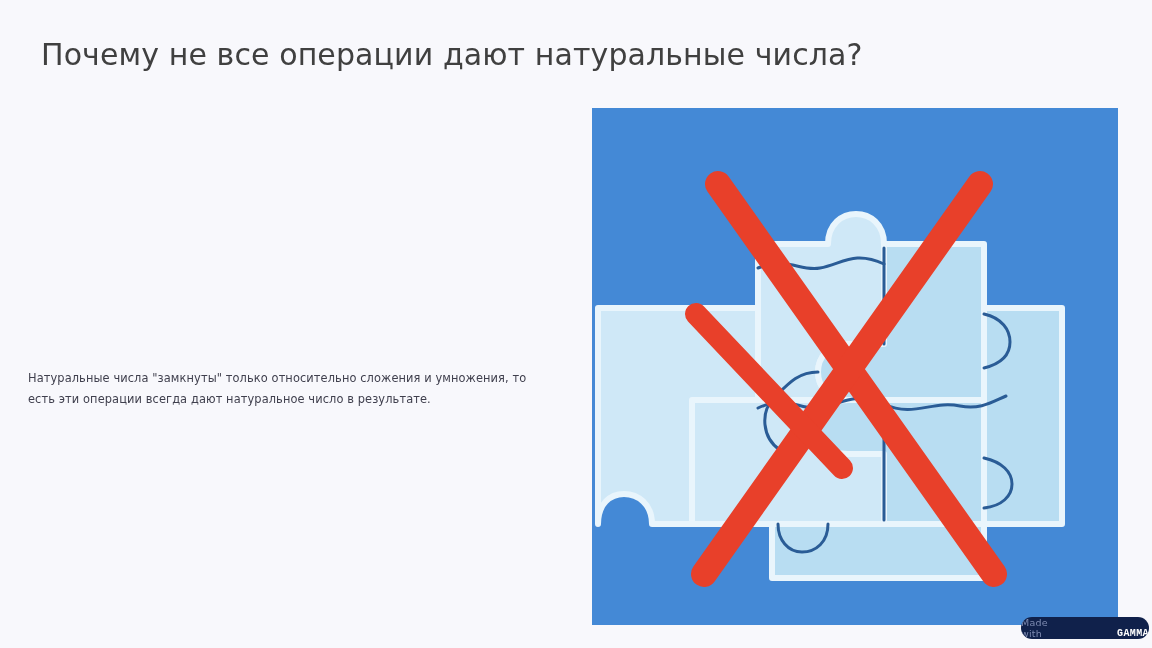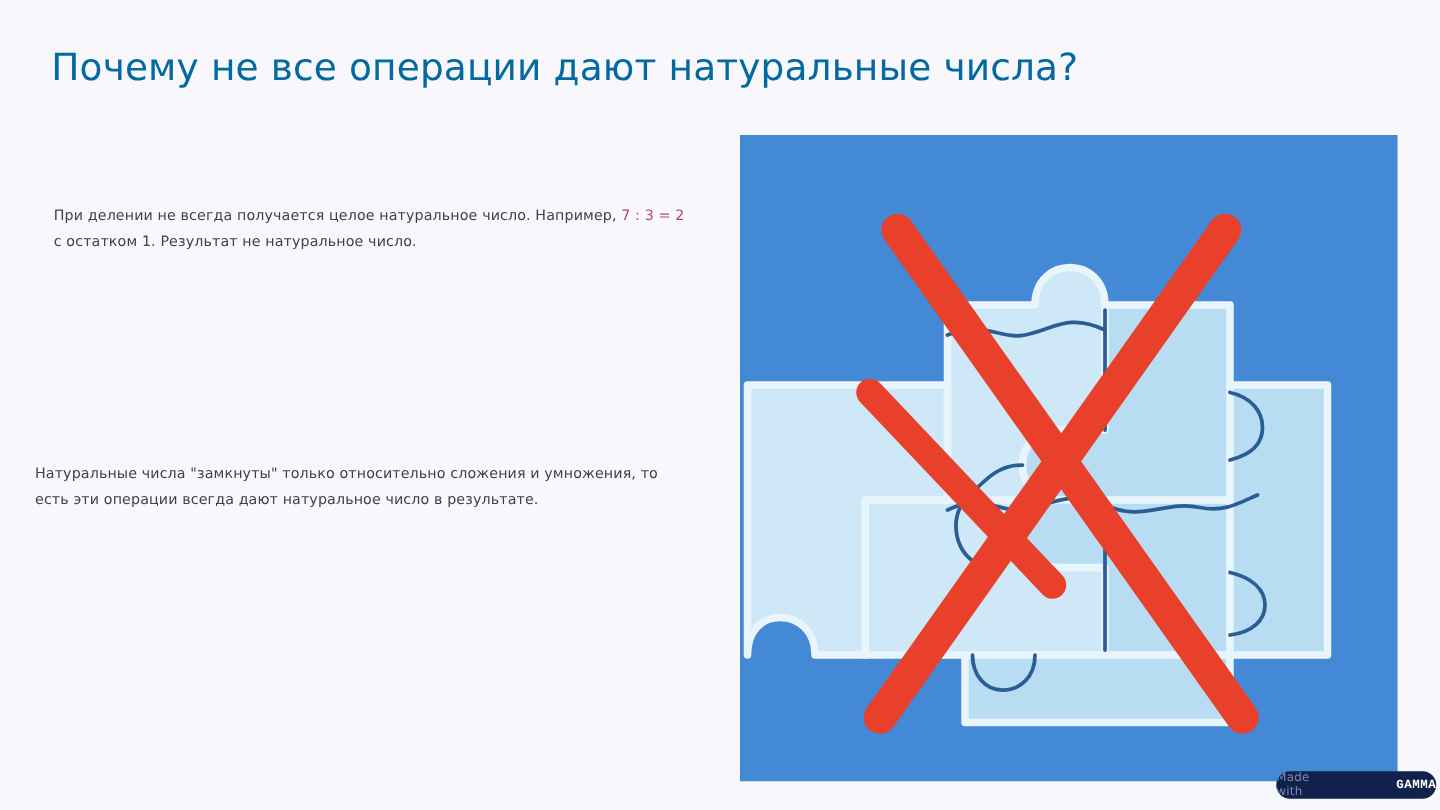--- a/index.html
+++ b/index.html
@@ -27,21 +27,21 @@
   
   .slide-title {
     position: absolute;
     left: 41px;
     top: 36px;
     width: 1000px;
     font-family: "DejaVu Sans", sans-serif;
     font-size: 30px;
     line-height: 38px;
     font-weight: 400;
-    color: #0369a1;
+    color: #404040;
     letter-spacing: 0.1px;
     white-space: nowrap;
   }
 
   
   .text-col {
     position: absolute;
     left: 0;
     top: 100px;
     width: 576px;
@@ -79,21 +79,21 @@
   
   .gamma-badge {
     position: absolute;
     left: 1021px;
     top: 617px;
     width: 128px;
     height: 22px;
     background: #10214b;
     border-radius: 11px;
     display: flex;
-    align-items: center;
+    align-items: flex-end;
     justify-content: center;
     gap: 4px;
     overflow: hidden;
   }
 
   .gamma-made {
     font-size: 9.5px;
     color: #7d8ab0;
     font-family: "DejaVu Sans", sans-serif;
     letter-spacing: 0.2px;
@@ -111,21 +111,20 @@
 </head>
 <body>
 
 <div class="slide">
 
   <h1 class="slide-title">Почему не все операции дают натуральные числа?</h1>
 
   <div class="text-col">
 
 
-    <p class="para para-2"><span>При делении не всегда получается целое натуральное число. Например, </span><span class="hl">7 : 3 = 2</span><span> с остатком 1. Результат не натуральное число.</span></p>
 
     <p class="para para-3"><span>Натуральные числа "замкнуты" только относительно сложения и умножения, то есть эти операции всегда дают натуральное число в результате.</span></p>
 
   </div>
 
   <div class="illustration">
     <svg viewBox="0 0 526 517" preserveAspectRatio="xMidYMid slice">
 
       <rect x="0" y="0" width="526" height="517" fill="#4489d6"></rect>
 

